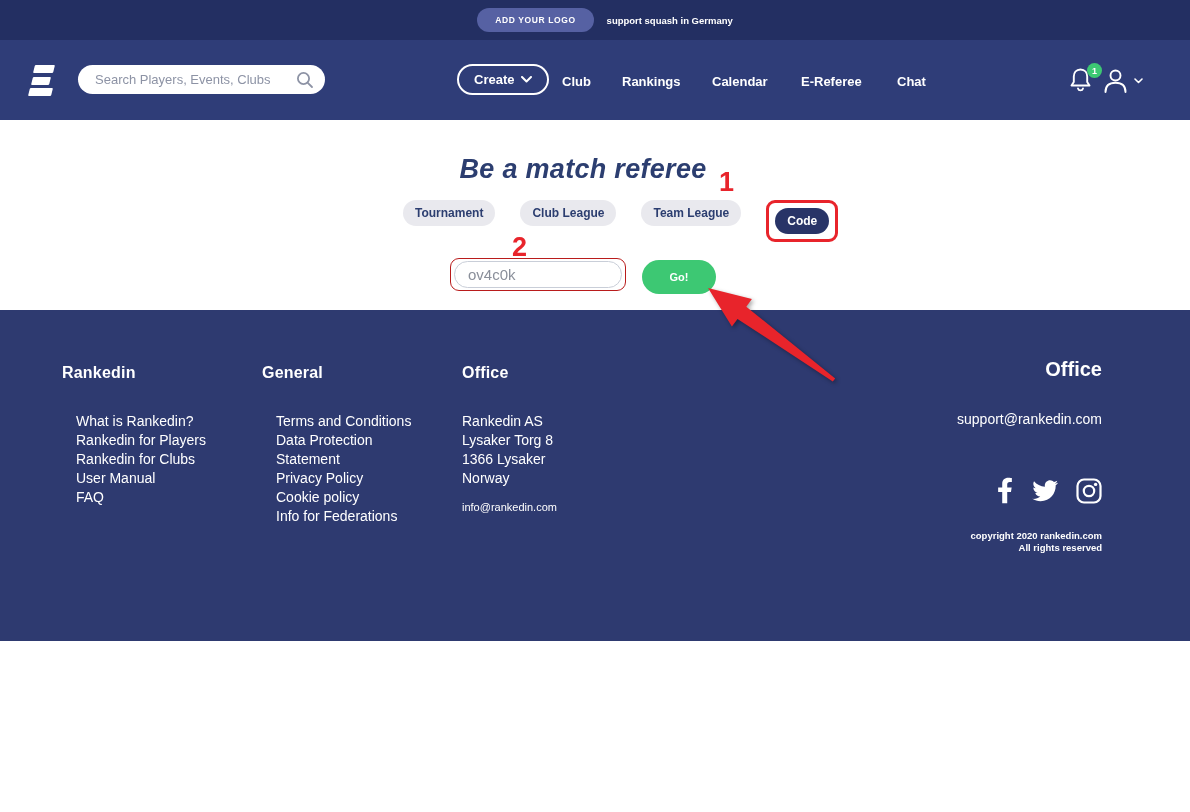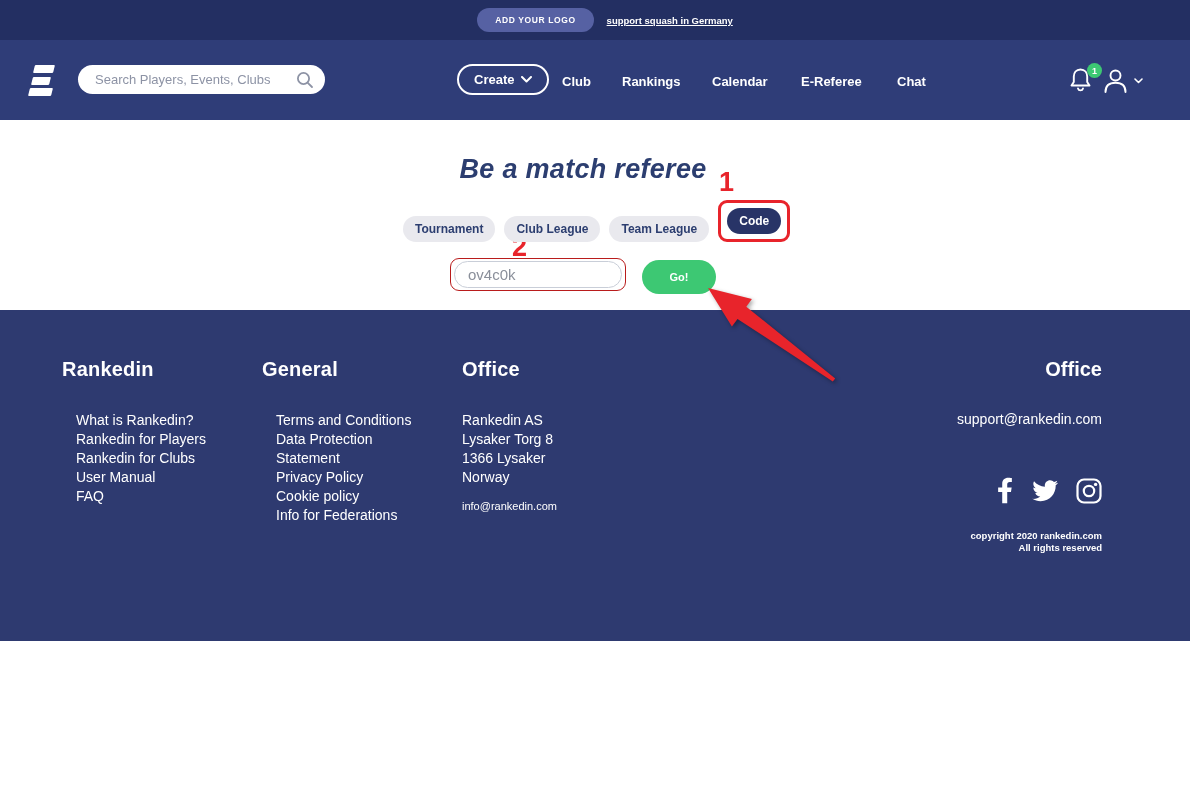--- a/index.html
+++ b/index.html
@@ -10,21 +10,21 @@
     background:#ffffff; position:relative; overflow:hidden;
   }
 
   
   .topbar { height:40px; background:#232F62; display:flex; align-items:center;justify-content:center; }
   .logo-pill {
     margin-left:20px; background:#5661A3; color:#fff; border:none; cursor:pointer;
     border-radius:15px; padding:7px 18px; font-size:8.5px; font-weight:bold;
     letter-spacing:.6px; font-family:inherit;
   }
-  .tagline { color:#fff; font-size:9.5px; font-weight:bold; margin-left:13px;text-decoration:underline; }
+  .tagline { color:#fff; font-size:9.5px; font-weight:bold; margin-left:13px; }
 
   
   .nav { height:80px; background:#2F3D78; position:relative; }
   .logo { position:absolute; left:29px; top:25px; width:32px; height:33px; cursor:pointer; }
   .logo .bar { height:8px; background:#fff; transform:skewX(-14deg); margin-bottom:3.5px; border-radius:1px; }
   .logo .b1 { width:20px; margin-left:5px; }
   .logo .b2 { width:18px; margin-left:3px; }
   .logo .b3 { width:23px; margin-left:0; }
 
   .search {
@@ -57,21 +57,21 @@
     display:flex; align-items:center; justify-content:center;
   }
   .profile-wrap { position:absolute; left:1102px; top:27px; display:flex; align-items:center; gap:5px; cursor:pointer; }
 
   
   .main { position:relative; height:190px; background:#fff; }
   .page-title {
     position:absolute; top:34px; left:0; width:1166px; margin:0; text-align:center;
     font-size:27px; font-weight:800; color:#2C3E70; letter-spacing:.3px;font-style:italic;
   }
-  .tabs-row { position:absolute; left:403px; top:80px; display:flex; align-items:flex-end; gap:9px; }
+  .tabs-row { position:absolute; left:403px; top:80px; display:flex; align-items:flex-start; gap:25px; }
   .tab {
     height:26px; padding:0 12px; border-radius:13px; background:#E9E9EE; color:#2C3E70;
     font-size:12px; font-weight:bold; display:flex; align-items:center; border:none;
     cursor:pointer; font-family:inherit; white-space:nowrap;
   }
   .tab.active { background:#283467; color:#fff; }
   .anno-box-code { border:3px solid #E8242B; border-radius:9px; padding:5px 6px; }
   .anno-num { position:absolute; color:#E8242B; font-size:27px; font-weight:bold; line-height:28px; }
   .anno-1 { left:719px; top:48px; }
   .anno-2 { left:512px; top:113px; }
@@ -85,21 +85,21 @@
     border-radius:17px; background:#3DC873; color:#fff; font-size:11px; font-weight:bold;
     cursor:pointer; font-family:inherit;
   }
 
   
   .footer {
     background:#2E3A70; height:331px; padding:48px 88px 0 62px;
     display:flex; color:#fff;
   }
   .fcol { width:200px; }
-  .fcol h3 { font-size:20px; font-weight:800; margin:0 0 30px; letter-spacing:.2px; }
+  .fcol h3 { font-size:16px; font-weight:800; margin:6px 0 30px; letter-spacing:.2px; }
   .fcol ul { list-style:none; margin:14px; padding:0; font-size:14px; line-height:19px; }
   .fcol li { cursor:pointer; }
   .fcol .narrow { width:160px; }
   .office-line { font-size:14px; line-height:19px; }
   .office-email { margin-top:13px; font-size:11px; cursor:pointer; }
   .support-col { flex:1; text-align:right; }
   .support-col h3 { font-size:20px; font-weight:800; margin:0 0 30px; }
   .support-email { font-size:14px; cursor:pointer; }
   .social-row { margin-top:50px; display:flex; justify-content:flex-end; align-items:center; gap:17px; }
   .social-row svg { cursor:pointer; }

